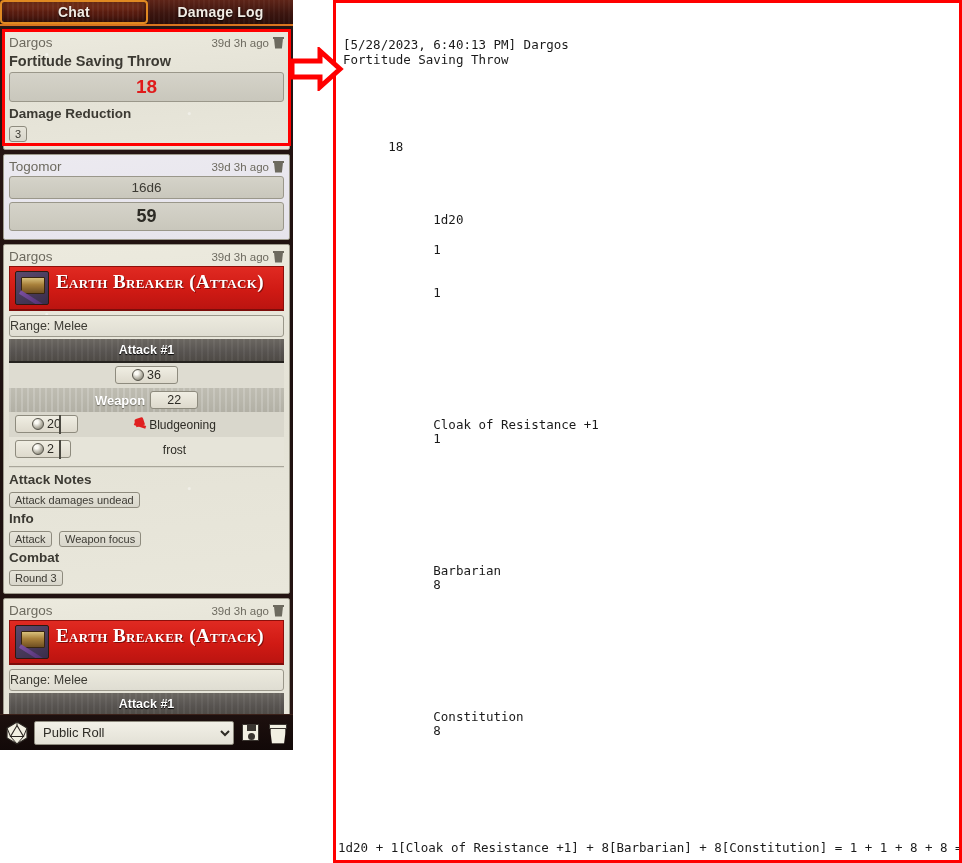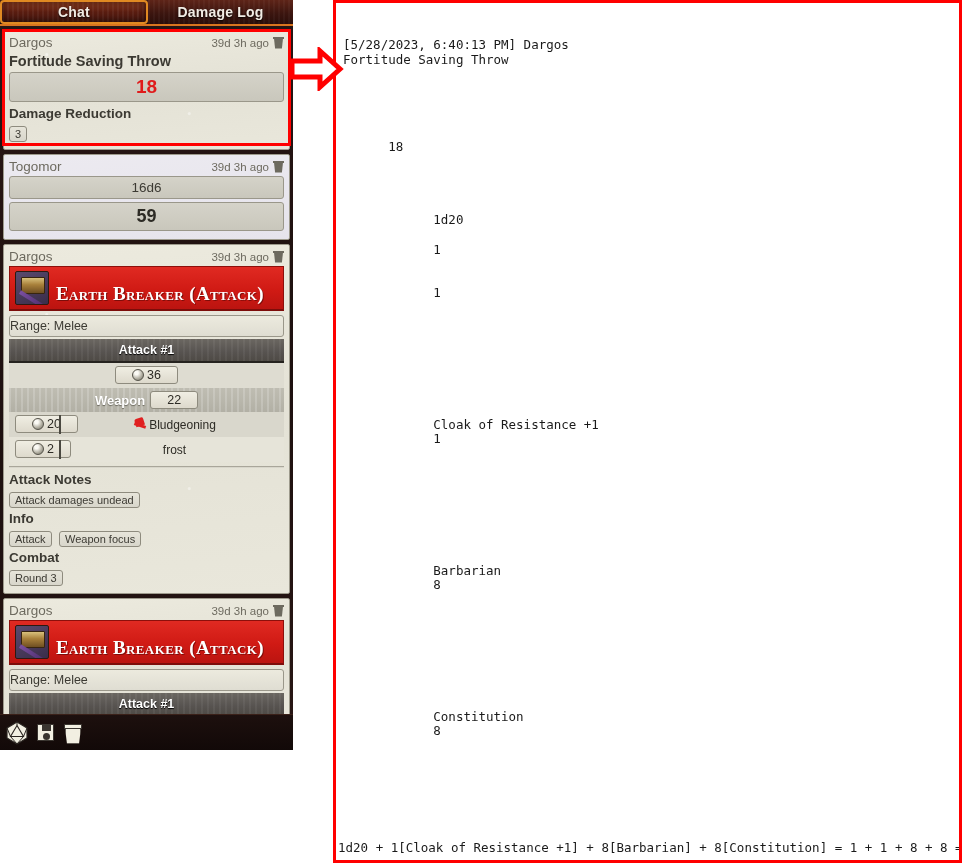--- a/index.html
+++ b/index.html
@@ -97,21 +97,21 @@
 
   .sub-label { font-size: 13.5px; font-weight: bold; color: #3c3a33; padding: 1px 0 3px; }
   .chip {
     display: inline-block; border: 1px solid #8e8b7e; border-radius: 3px;
     background: linear-gradient(180deg,#e7e5da,#d8d6cb);
     font-size: 11px; color: #3c3a33; padding: 1px 5px; margin: 0 3px 2px 0;
   }
 
   
   .atk-banner {
-    display: flex; align-items: flex-end; gap: 7px;
+    display: flex; align-items: flex-start; gap: 7px;
     background: linear-gradient(180deg,#e02a22 0%, #d01a14 55%, #bb1410 100%);
     border: 1px solid #8d0f0b; border-bottom: 2px solid #7d0d0a;
     padding: 4px 5px; margin-bottom: 4px;
   }
   .wpn-ico {
     width: 34px; height: 34px; flex: 0 0 34px;
     border: 1px solid #2c1a12; border-radius: 2px;
     background: linear-gradient(150deg,#5a4a6e 0%, #3a2d4a 100%);
     position: relative; overflow: hidden;
   }
@@ -398,20 +398,23 @@
         <svg width="24" height="24" viewBox="0 0 24 24">
           <polygon points="12,1 22,7 22,17 12,23 2,17 2,7" fill="#f2efe2" stroke="#2a2420" stroke-width="1.2"></polygon>
           <polygon points="12,4.5 18.5,15.5 5.5,15.5" fill="none" stroke="#2a2420" stroke-width="1.1"></polygon>
           <line x1="12" y1="1" x2="12" y2="4.5" stroke="#2a2420" stroke-width="1"></line>
           <line x1="2" y1="7" x2="5.5" y2="15.5" stroke="#2a2420" stroke-width="1"></line>
           <line x1="22" y1="7" x2="18.5" y2="15.5" stroke="#2a2420" stroke-width="1"></line>
           <line x1="12" y1="23" x2="5.5" y2="15.5" stroke="#2a2420" stroke-width="1"></line>
           <line x1="12" y1="23" x2="18.5" y2="15.5" stroke="#2a2420" stroke-width="1"></line>
         </svg>
       </span>
+      <select class="roll-select">
+        <option>Public Roll</option>
+      </select>
       <span class="tb-btn">
         <span class="floppy"></span>
       </span>
       <span class="tb-btn">
         <span class="trash-big"></span>
       </span>
     </div>
   </div>
 
   <div class="log-panel">

